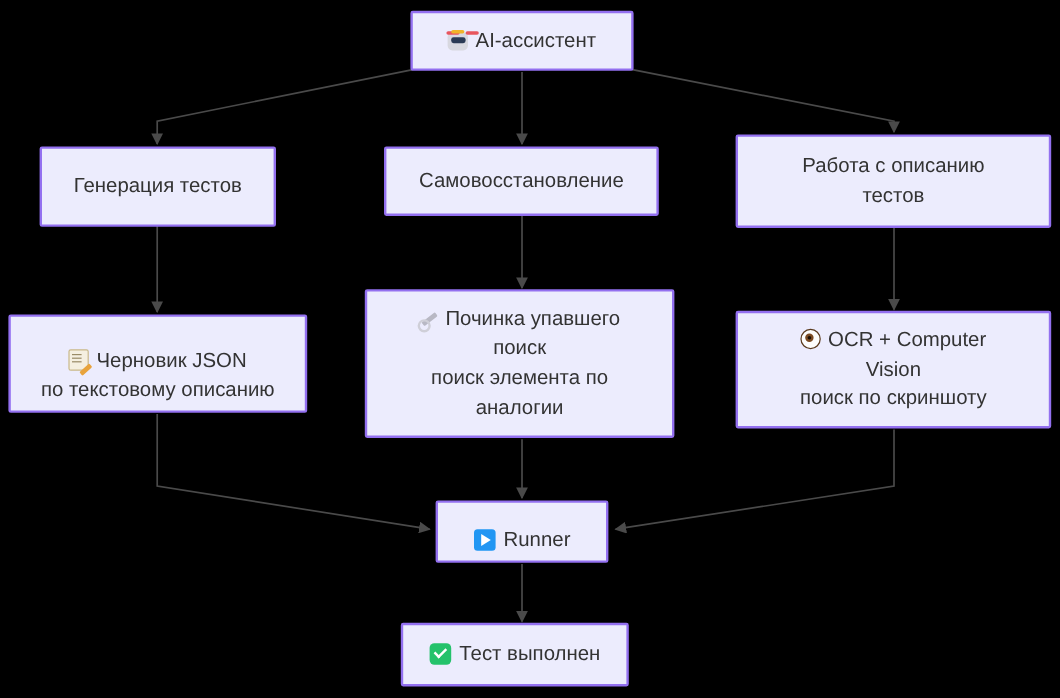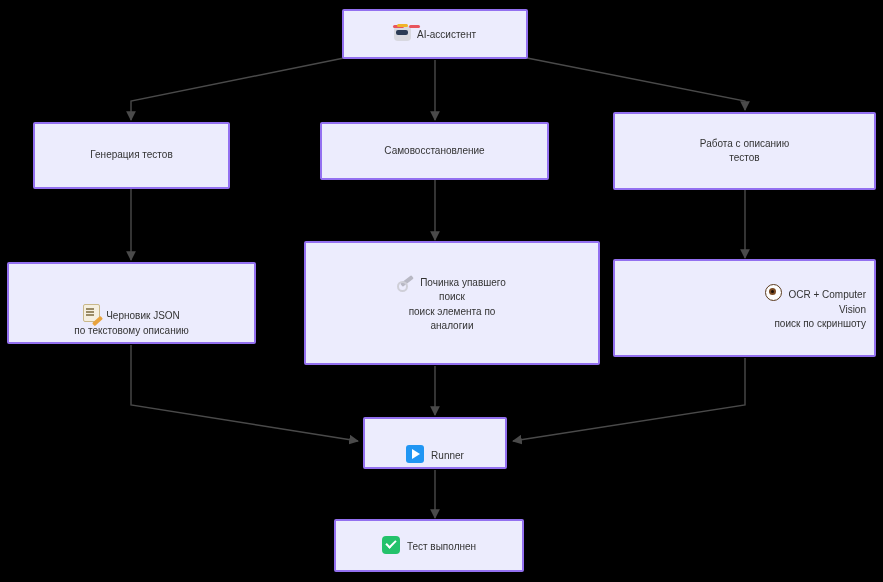--- a/index.html
+++ b/index.html
@@ -28,21 +28,21 @@
     box-sizing: border-box;
     background: #ececfd;
     border: 2px solid #9370f0;
     border-radius: 2px;
     display: flex;
     flex-direction: column;
     align-items: center;
     justify-content: center;
     text-align: center;
     color: #333333;
-    font-size: 10px;
+    font-size: 17px;
     line-height: 1.45;
     padding: 4px 8px;
   }
   .node .line {
     display: block;
     white-space: nowrap;
   }
   .ico {
     display: inline-block;
     vertical-align: -2px;
@@ -235,30 +235,30 @@
     <span class="line">тестов</span>
   </div>
 
   <div class="node" style="left:7px; top:262px; width:249px; height:82px;justify-content:flex-end;">
     <span class="line">
       <span class="ico ico-memo"></span><span>Черновик JSON</span>
     </span>
     <span class="line">по текстовому описанию</span>
   </div>
 
-  <div class="node" style="left:304px; top:241px; width:296px; height:124px;">
+  <div class="node" style="left:304px; top:241px; width:258px; height:124px;">
     <span class="line">
       <span class="ico ico-wrench"></span><span>Починка упавшего</span>
     </span>
     <span class="line">поиск</span>
     <span class="line">поиск элемента по</span>
     <span class="line">аналогии</span>
   </div>
 
-  <div class="node" style="left:613px; top:259px; width:263px; height:98px;align-items:flex-end;">
+  <div class="node" style="left:613px; top:259px; width:263px; height:98px;">
     <span class="line">
       <span class="ico ico-eye"></span><span>OCR + Computer</span>
     </span>
     <span class="line">Vision</span>
     <span class="line">поиск по скриншоту</span>
   </div>
 
   <div class="node" style="left:363px; top:417px; width:144px; height:52px;justify-content:flex-end;">
     <span class="line">
       <span class="ico ico-play"></span><span>Runner</span>

